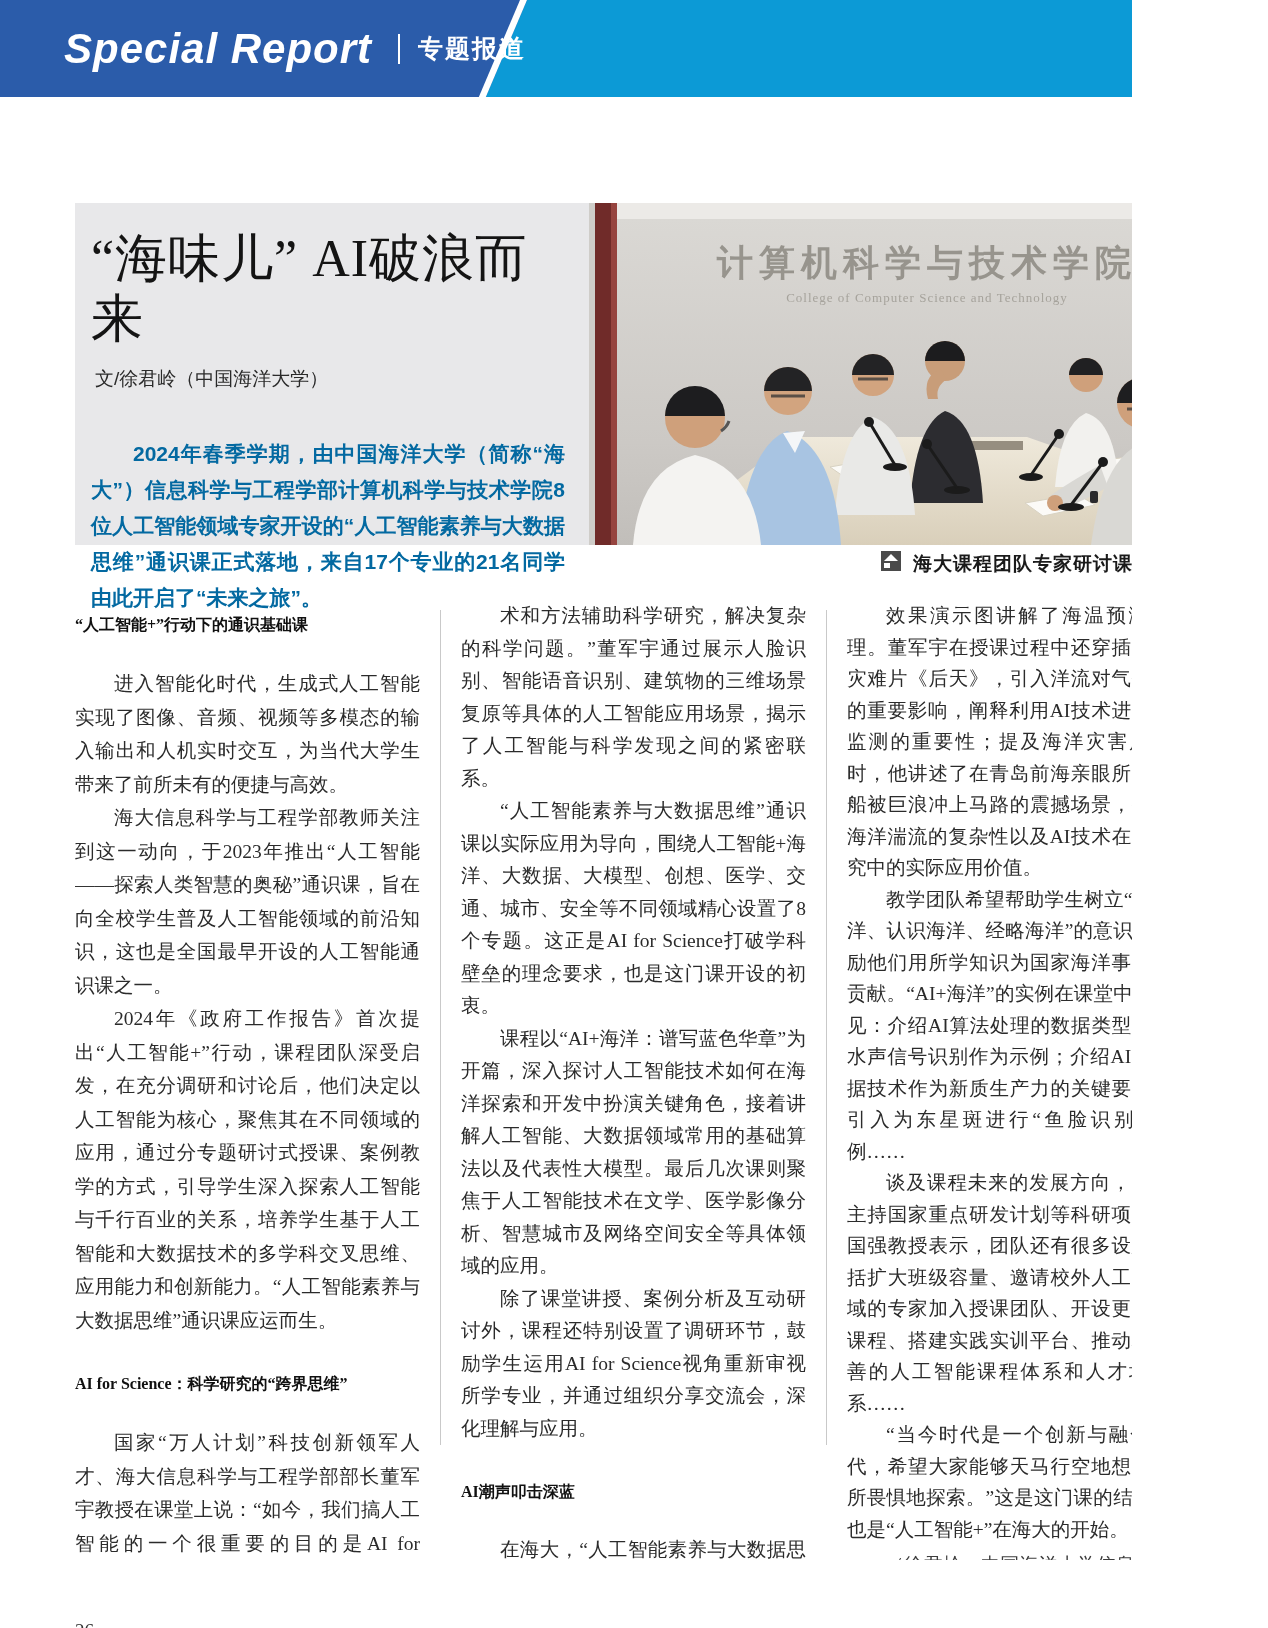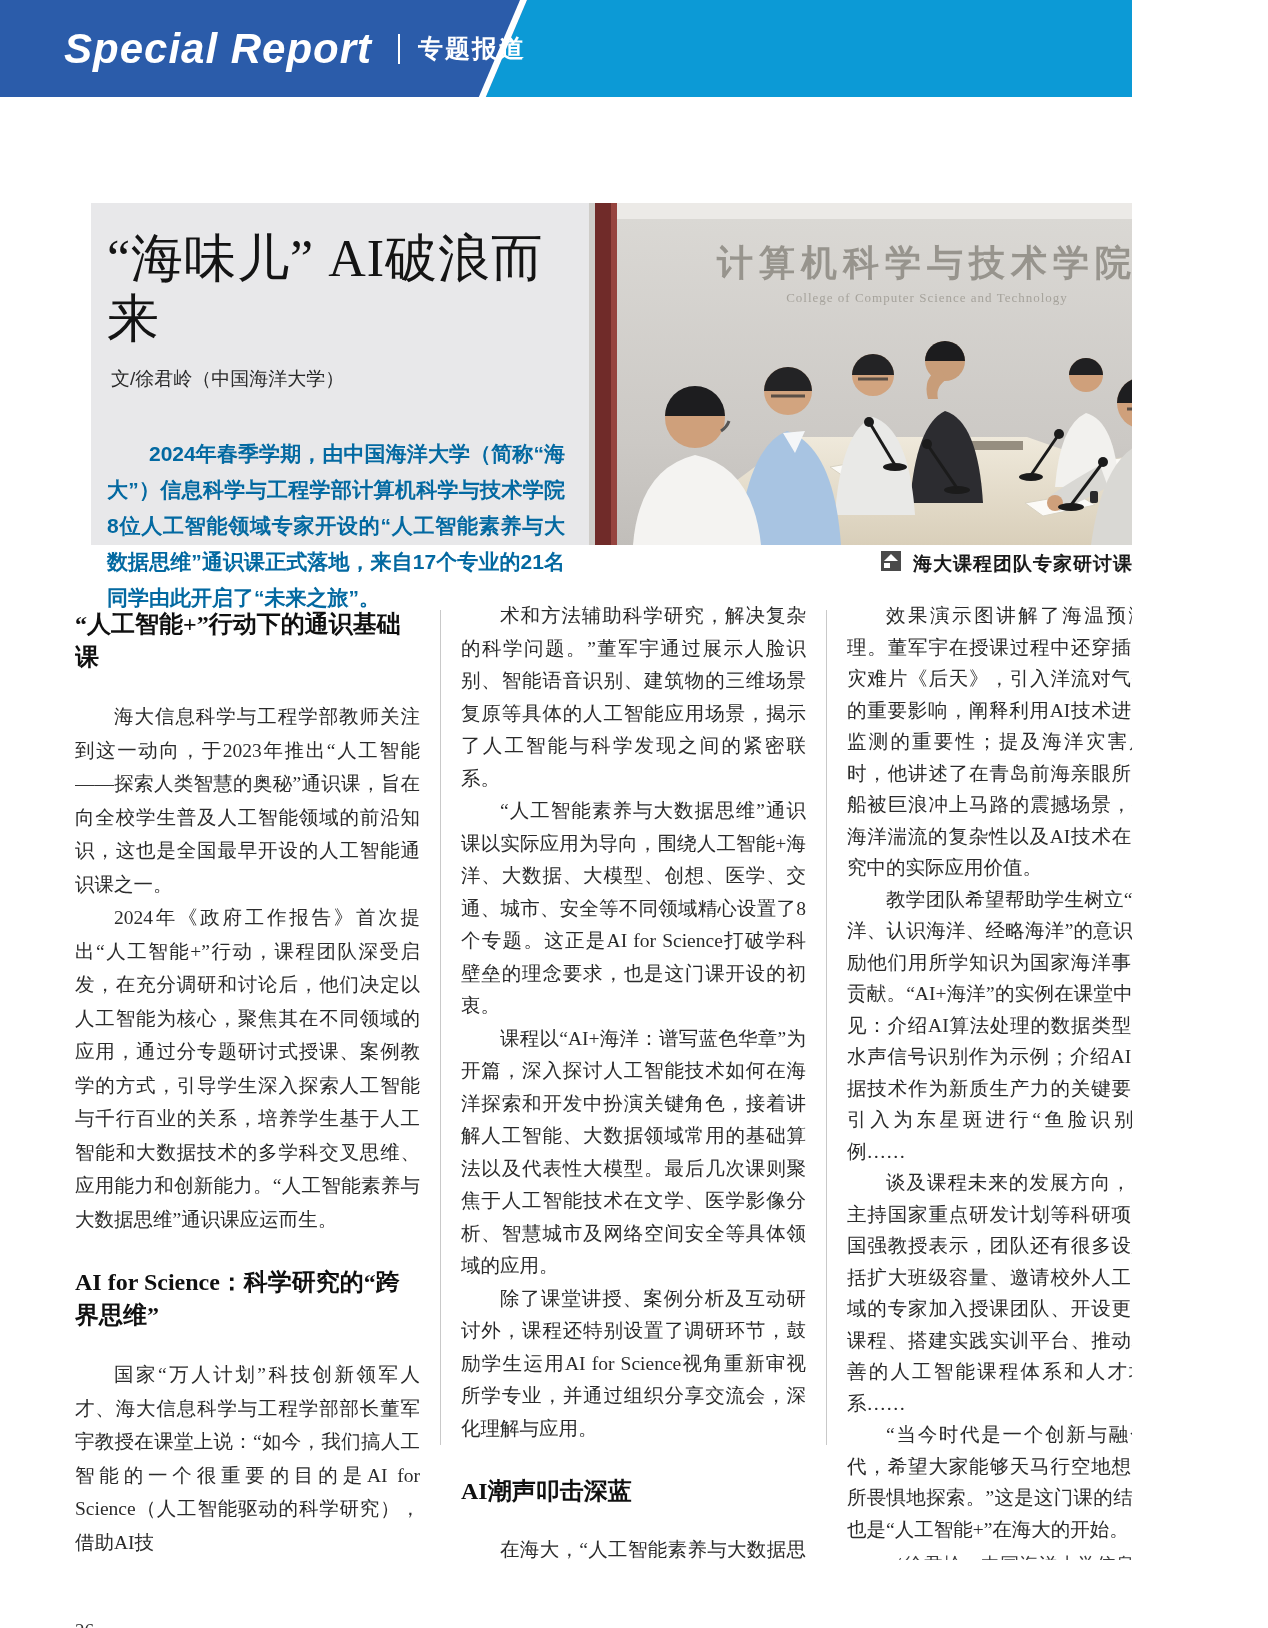--- a/index.html
+++ b/index.html
@@ -11,38 +11,38 @@
   .banner-dark{position:absolute;top:0;left:0;width:520px;height:97px;background:#2b5caa;
                transform:skewX(-23deg);transform-origin:top left;border-right:7px solid #ffffff;}
   .banner-text{position:absolute;top:0;left:64px;height:97px;display:flex;align-items:center;z-index:3;}
   .banner-en{font-family:"Liberation Sans",sans-serif;font-style:italic;font-weight:bold;
              font-size:42px;color:#fff;letter-spacing:1px;}
   .banner-sep{width:2px;height:30px;background:#fff;margin:0 18px 0 26px;}
   .banner-zh{font-family:"Liberation Sans",sans-serif;font-weight:bold;font-size:25px;color:#fff;letter-spacing:2px;}
 
   
   .art-head{position:absolute;top:203px;left:75px;width:1118px;height:342px;display:flex;}
-  .title-box{width:520px;height:342px;background:#e8e8ea;box-sizing:border-box;padding:20px 24px 0 16px;margin-left:16px;}
+  .title-box{width:520px;height:342px;background:#e8e8ea;box-sizing:border-box;padding:20px 24px 0 16px;}
   .art-title{margin:6px 0 0 0;font-size:52px;font-weight:400;color:#141414;letter-spacing:1px;line-height:60px;}
   .art-byline{margin:17px 0 0 4px;font-family:"Liberation Sans",sans-serif;font-size:19px;color:#2a2a2a;}
   .art-intro{margin:44px 0 0 0;font-family:"Liberation Sans",sans-serif;font-weight:bold;font-size:21px;
              line-height:36px;color:#0369a1;text-align:justify;text-indent:2em;}
   .photo-box{position:relative;width:598px;height:342px;background:#cfcdc9;padding-left:6px;}
   .photo-box svg{display:block;}
 
   
   .caption-row{position:absolute;top:551px;left:75px;width:1118px;display:flex;justify-content:flex-end;
                align-items:flex-start;gap:12px;}
   .caption-text{font-family:"Liberation Sans",sans-serif;font-weight:bold;font-size:19px;color:#1a1a1a;letter-spacing:1px;}
 
   
   .body-cols{position:absolute;top:600px;left:75px;width:1118px;height:960px;display:flex;overflow:hidden;}
   .col{width:345px;}
   .vrule{width:1px;background:#c9c9c9;margin:10px 20px 115px 20px;}
-  .col h2{font-size:24px;font-weight:bold;color:#101010;line-height:33px;margin:0;}
+  .col h2{font-size:16px;font-weight:bold;color:#101010;line-height:33px;margin:0;}
   .col h2.h-first{margin:8px 0 26px 0;}
   .col h2.h-later{margin:30px 0 26px 0;}
   .col p{margin:0;font-size:19.5px;text-align:justify;text-indent:2em;color:#2b2b2b;}
   .col1 p{line-height:33.5px;}
   .col2 p{line-height:32.5px;}
   .col3 p{line-height:31.5px;}
   .endmark{display:inline-block;width:18px;height:18px;background:#141414;color:#fff;
            font-family:"Liberation Sans",sans-serif;font-weight:bold;font-size:14px;line-height:18px;
            text-align:center;margin-left:8px;vertical-align:1px;}
   .credit{font-size:19px !important;color:#3c3c3c !important;line-height:32px !important;margin-top:4px !important;}
@@ -171,20 +171,21 @@
       <polygon points="10,3 17,10 3,10" fill="#ffffff"></polygon>
       <rect x="3" y="12" width="6" height="5" fill="#ffffff"></rect>
     </svg>
     <span class="caption-text">海大课程团队专家研讨课程设置</span>
   </div>
 
   <div class="body-cols">
 
     <div class="col col1">
       <h2 class="h-first">“人工智能+”行动下的通识基础课</h2>
+      <p>进入智能化时代，生成式人工智能实现了图像、音频、视频等多模态的输入输出和人机实时交互，为当代大学生带来了前所未有的便捷与高效。</p>
       <p>海大信息科学与工程学部教师关注到这一动向，于2023年推出“人工智能——探索人类智慧的奥秘”通识课，旨在向全校学生普及人工智能领域的前沿知识，这也是全国最早开设的人工智能通识课之一。</p>
       <p>2024年《政府工作报告》首次提出“人工智能+”行动，课程团队深受启发，在充分调研和讨论后，他们决定以人工智能为核心，聚焦其在不同领域的应用，通过分专题研讨式授课、案例教学的方式，引导学生深入探索人工智能与千行百业的关系，培养学生基于人工智能和大数据技术的多学科交叉思维、应用能力和创新能力。“人工智能素养与大数据思维”通识课应运而生。</p>
       <h2 class="h-later">AI for Science：科学研究的“跨界思维”</h2>
       <p>国家“万人计划”科技创新领军人才、海大信息科学与工程学部部长董军宇教授在课堂上说：“如今，我们搞人工智能的一个很重要的目的是AI for Science（人工智能驱动的科学研究），借助AI技</p>
     </div>
 
     <div class="vrule"></div>
 
     <div class="col col2">
       <p>术和方法辅助科学研究，解决复杂的科学问题。”董军宇通过展示人脸识别、智能语音识别、建筑物的三维场景复原等具体的人工智能应用场景，揭示了人工智能与科学发现之间的紧密联系。</p>

